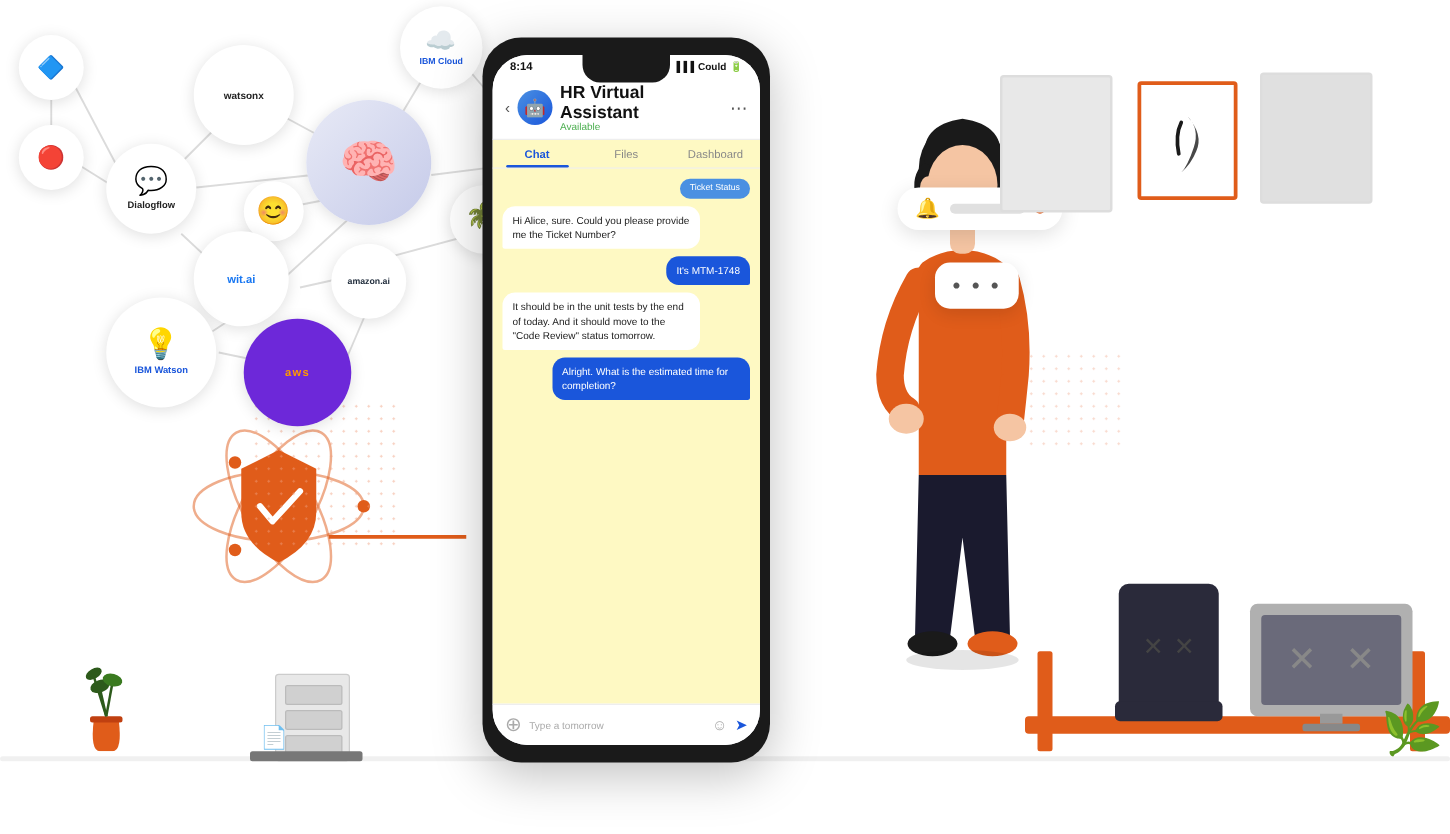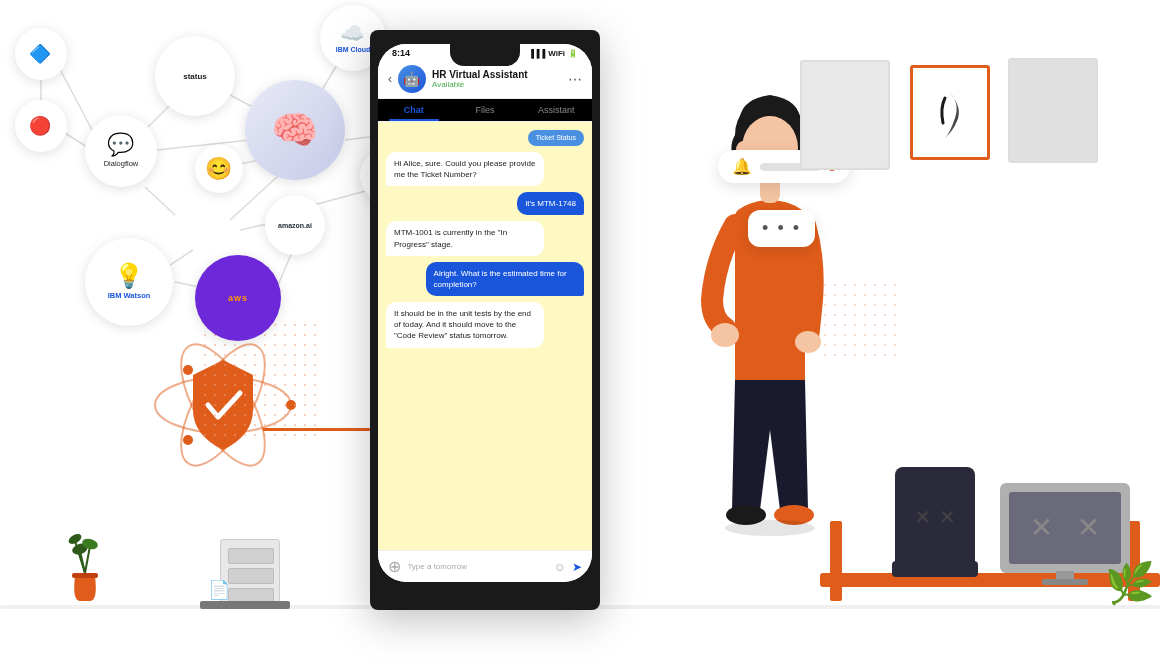--- a/index.html
+++ b/index.html
@@ -78,24 +78,25 @@
       left: 370px;
       top: 30px;
       width: 230px;
       height: 580px;
     }
 
     .phone-outer {
       width: 230px;
       height: 580px;
       background: #1a1a1a;
-      border-radius: 8px;
-      padding: 14px 8px 28px 8px;
+      border-radius: 31px;
+      padding: 14px 8px 14px 8px;
       box-shadow: 0 10px 40px rgba(0,0,0,0.25);
       position: relative;
+      margin-left: 16px;
     }
 
     .phone-notch {
       position: absolute;
       top: 14px;
       left: 50%;
       transform: translateX(-50%);
       width: 70px;
       height: 22px;
       background: #1a1a1a;
@@ -141,28 +142,28 @@
 
     .app-header-avatar {
       width: 28px; height: 28px;
       border-radius: 50%;
       background: linear-gradient(135deg, #4a90e2, #1a56db);
       display: flex; align-items: center; justify-content: center;
       font-size: 12px; color: #fff;
     }
 
     .app-header-info { flex:1; }
-    .app-header-title { font-size: 10px; font-weight: 700; color: #111; }
+    .app-header-title { font-size: 14px; font-weight: 700; color: #111; }
     .app-header-sub   { font-size: 8px; color: #4CAF50; }
 
     .app-header-actions { font-size:14px; color:#555; display:flex; gap:6px; }
 
     
     .app-tabs {
-      background: #000000;
+      background: #fef9c3;
       display: flex;
       border-bottom: 1px solid #eee;
       flex-shrink: 0;
     }
     .app-tab {
       flex: 1;
       text-align: center;
       font-size: 9px;
       padding: 6px 2px;
       color: #888;
@@ -537,50 +538,53 @@
 
     <div class="node node-azure">
       <span class="node-icon" style="color:#0078d4;">🔷</span>
     </div>
 
     <div class="node node-gcloud">
       <span class="node-icon">🔴</span>
     </div>
 
     <div class="node node-watson">
-      <span style="font-size:8px;font-weight:700;color:#222;">status</span>
+      <span style="font-size:8px;font-weight:700;color:#222;">watsonx</span>
     </div>
 
     <div class="node node-ibm-cloud">
       <span class="node-icon" style="font-size:20px;">☁️</span>
       <span style="font-size:7px;font-weight:700;color:#1a56db;text-align:center;line-height:1.1;">IBM Cloud</span>
     </div>
 
     <div class="node node-brain" style="background:linear-gradient(135deg,#e8eaf6,#c5cae9);">
       <span class="node-icon" style="font-size:38px;">🧠</span>
     </div>
 
     <div class="node node-bedrock">
       <span class="node-icon" style="font-size:18px;">🌿</span>
       <span style="font-size:6.5px;font-weight:700;color:#232f3e;text-align:center;line-height:1.1;">Amazon Bedrock</span>
     </div>
 
     <div class="node node-dialogflow">
       <span class="node-icon" style="font-size:22px;color:#4285f4;">💬</span>
-      <span style="font-size:7.5px;font-weight:400;color:#222;">Dialogflow</span>
+      <span style="font-size:7.5px;font-weight:700;color:#222;">Dialogflow</span>
     </div>
 
     <div class="node node-emoji">
       <span>😊</span>
     </div>
 
     <div class="node node-palm">
       <span>🌴</span>
     </div>
 
+    <div class="node node-witai">
+      <span style="font-size:9px;font-weight:800;color:#1877f2;">wit.ai</span>
+    </div>
 
     <div class="node node-amazonai">
       <span style="font-size:7px;font-weight:700;color:#232f3e;">amazon.ai</span>
     </div>
 
     <div class="node node-ibmwatson">
       <span class="node-icon" style="font-size:24px;color:#1a56db;">💡</span>
       <span style="font-size:7.5px;font-weight:700;color:#1a56db;">IBM Watson</span>
     </div>
 
@@ -611,21 +615,21 @@
 
   <div class="phone-wrap" style="z-index:5;">
     <div class="phone-outer">
       <div class="phone-notch"></div>
       <div class="phone-screen">
 
         <div class="status-bar">
           <span>8:14</span>
           <div class="status-icons">
             <span>▐▐▐</span>
-            <span>WiFi</span>
+            <span>Could</span>
             <span>🔋</span>
           </div>
         </div>
 
         <div class="app-header">
           <span style="font-size:12px;color:#555;">‹</span>
           <div class="app-header-avatar">
             <span style="font-size:14px;">🤖</span>
           </div>
           <div class="app-header-info">
@@ -633,36 +637,35 @@
             <div class="app-header-sub">Available</div>
           </div>
           <div class="app-header-actions">
             <span>⋯</span>
           </div>
         </div>
 
         <div class="app-tabs">
           <div class="app-tab active">Chat</div>
           <div class="app-tab">Files</div>
-          <div class="app-tab">Assistant</div>
+          <div class="app-tab">Dashboard</div>
         </div>
 
         <div class="chat-area">
 
           <div class="msg-bubble msg-status-btn">Ticket Status</div>
 
           <div class="msg-bubble msg-left">Hi Alice, sure. Could you please provide me the Ticket Number?</div>
 
           <div class="msg-bubble msg-right">It's MTM-1748</div>
 
-          <div class="msg-bubble msg-left">MTM-1001 is currently in the "In Progress" stage.</div>
+
+          <div class="msg-bubble msg-left">It should be in the unit tests by the end of today. And it should move to the "Code Review" status tomorrow.</div>
 
           <div class="msg-bubble msg-right">Alright. What is the estimated time for completion?</div>
-
-          <div class="msg-bubble msg-left">It should be in the unit tests by the end of today. And it should move to the "Code Review" status tomorrow.</div>
 
 
         </div>
 
         <div class="chat-input-bar">
           <span style="font-size:16px;color:#aaa;">⊕</span>
           <div class="chat-input-field">Type a tomorrow</div>
           <div class="chat-input-icons">
             <span>☺</span>
             <span style="color:#1a56db;">➤</span>

